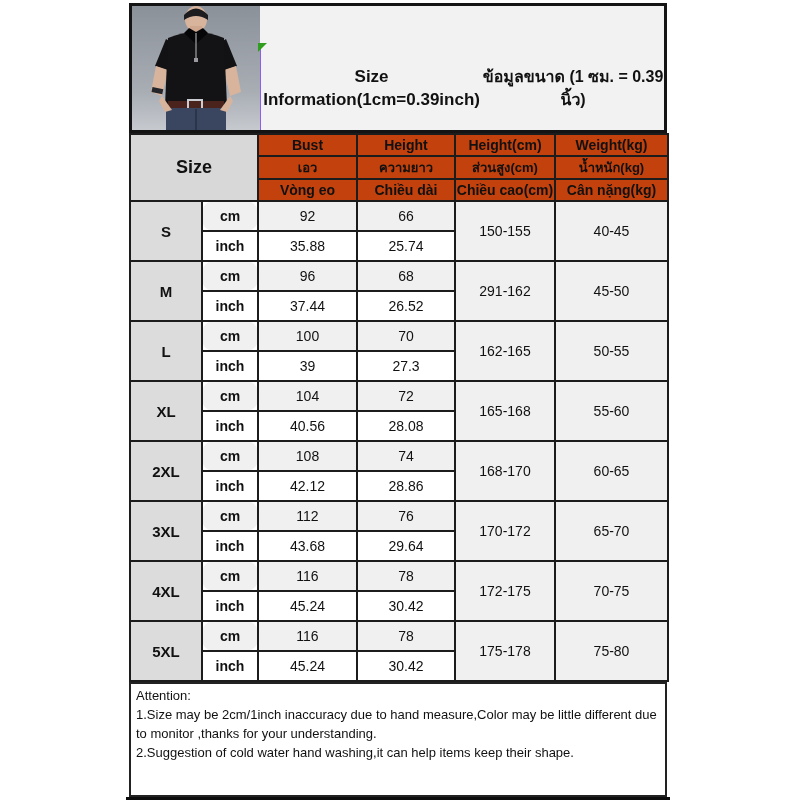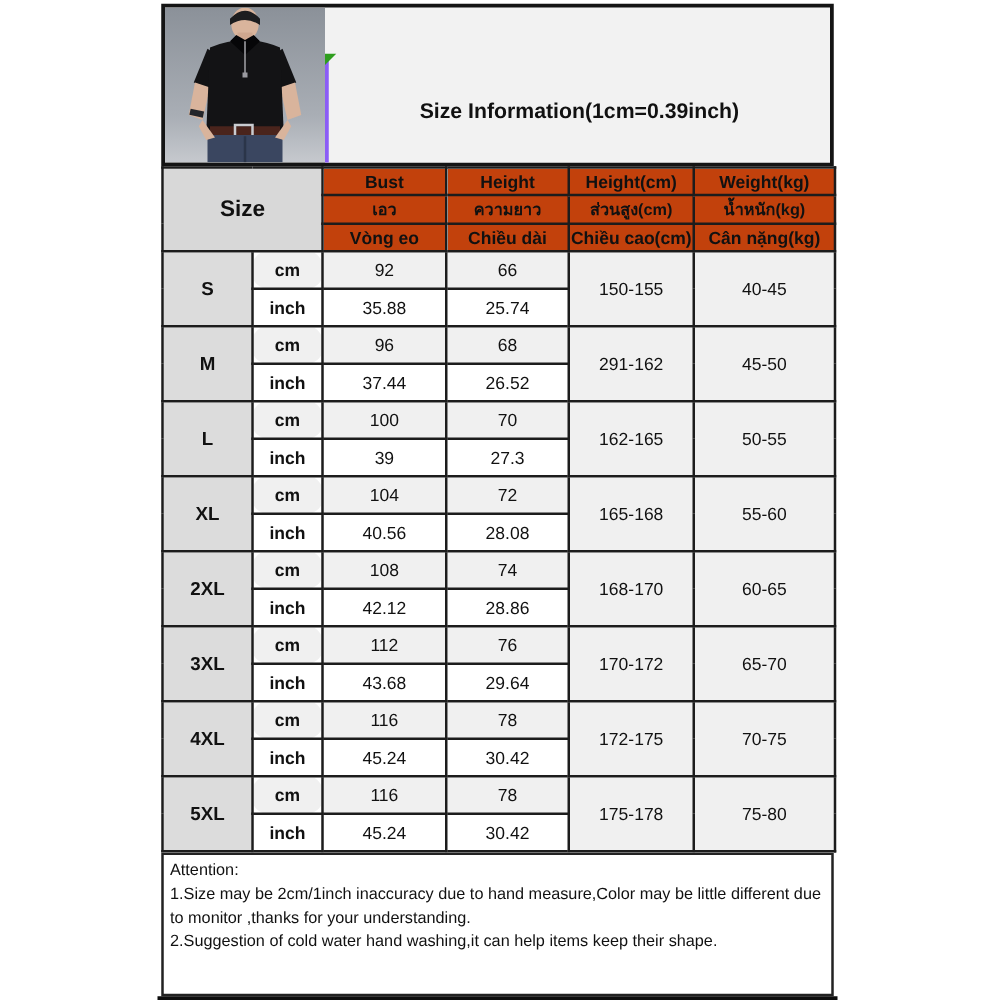--- a/index.html
+++ b/index.html
@@ -7,21 +7,21 @@
     position:relative;width:800px;height:800px;background:#ffffff;
     font-family:"Liberation Sans",sans-serif;color:#111;overflow:hidden;
   }
   .content{position:absolute;left:129px;top:3px;width:538px;}
 
   
   .top-row{display:flex;height:130px;box-sizing:border-box;border:3px solid #141414;background:#f2f2f2;}
   .photo{width:128px;height:100%;flex:0 0 128px;position:relative;overflow:hidden;}
   .photo svg{display:block;width:100%;height:100%;}
   .info-panel{
-    flex:1;position:relative;border-left:3px solid #8b5cf6;background:#f2f2f2;
+    flex:1;position:relative;border-left:1px solid #8b5cf6;background:#f2f2f2;
     display:flex;flex-direction:row;justify-content:center;align-items:center;text-align:center;margin-top:40px;
   }
   .corner-mark{
     position:absolute;left:-3px;top:-3px;width:0;height:0;
     border-top:9px solid #2f9e1e;border-right:9px solid transparent;
   }
   .title-en{font-size:17px;font-weight:bold;line-height:23px;}
   .title-th{font-size:16px;font-weight:bold;line-height:23px;}
   .title-vi{font-size:16px;font-weight:bold;line-height:23px;}
 
@@ -95,20 +95,21 @@
           <path d="M34,102 L94,102 L94,124 L34,124 Z" fill="#3a4660"></path>
           <line x1="64" y1="103" x2="64" y2="124" stroke="#2b3549" stroke-width="2"></line>
 
           <path d="M30,90 L40,104 L33,106 L27,95 Z" fill="#d9b49c"></path>
           <path d="M98,90 L88,104 L95,106 L101,95 Z" fill="#d9b49c"></path>
         </svg>
       </div>
       <div class="info-panel">
         <div class="corner-mark"></div>
         <div class="title-en">Size Information(1cm=0.39inch)</div>
+        <div class="title-th">ข้อมูลขนาด (1 ซม. = 0.39 นิ้ว)</div>
       </div>
     </div>
 
     <table class="size-table">
       <colgroup>
         <col style="width:72px">
           <col style="width:56px">
           <col style="width:99px">
         <col style="width:98px">
           <col style="width:100px">

